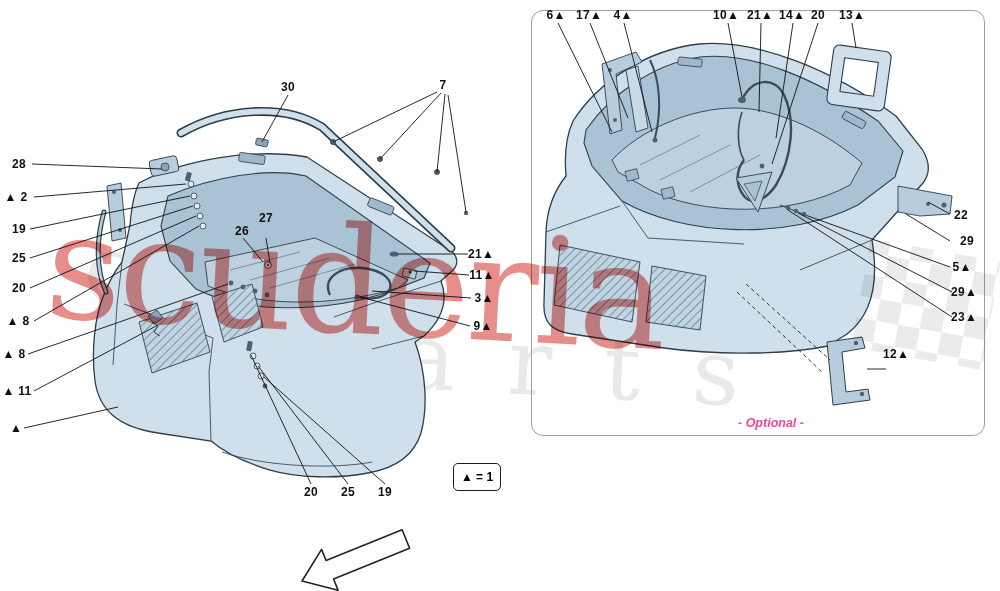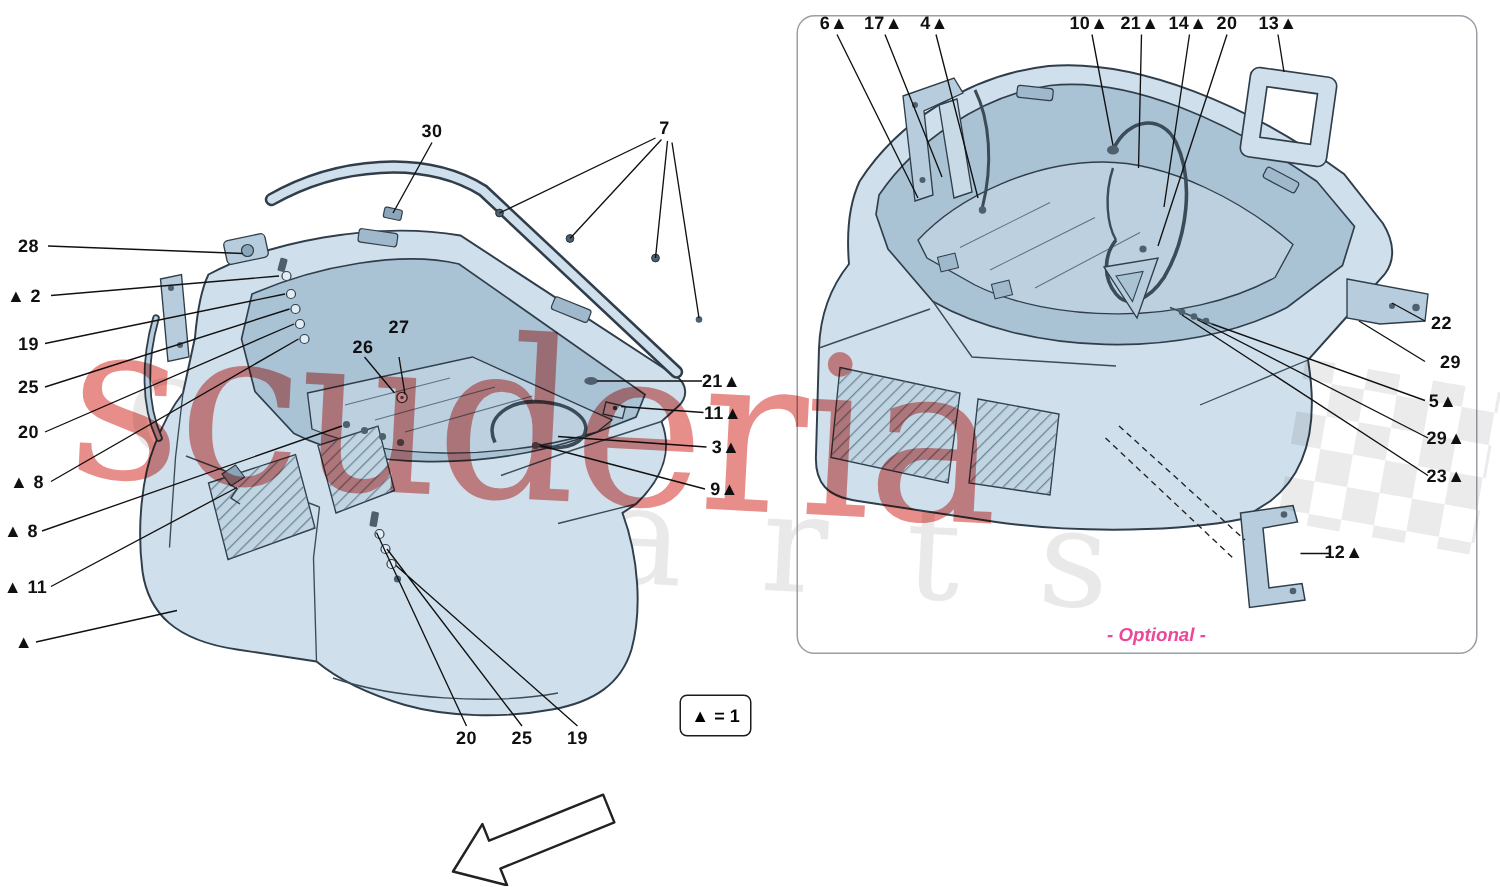--- a/index.html
+++ b/index.html
@@ -232,21 +232,21 @@
   <div class="callout" style="left:726px;top:15px">10▲</div>
   <div class="callout" style="left:760px;top:15px">21▲</div>
   <div class="callout" style="left:792px;top:15px">14▲</div>
   <div class="callout" style="left:818px;top:15px">20</div>
   <div class="callout" style="left:852px;top:15px">13▲</div>
   <div class="callout" style="left:961px;top:215px">22</div>
   <div class="callout" style="left:967px;top:241px">29</div>
   <div class="callout" style="left:962px;top:267px">5▲</div>
   <div class="callout" style="left:964px;top:292px">29▲</div>
   <div class="callout" style="left:964px;top:317px">23▲</div>
-  <div class="callout" style="left:896px;top:368px">12▲</div>
+  <div class="callout" style="left:896px;top:354px">12▲</div>
 
   <div class="optional">- Optional -</div>
 
   <div class="legend">
     <span>▲ = 1</span>
   </div>
 
 </div>
 
 </body></html>

